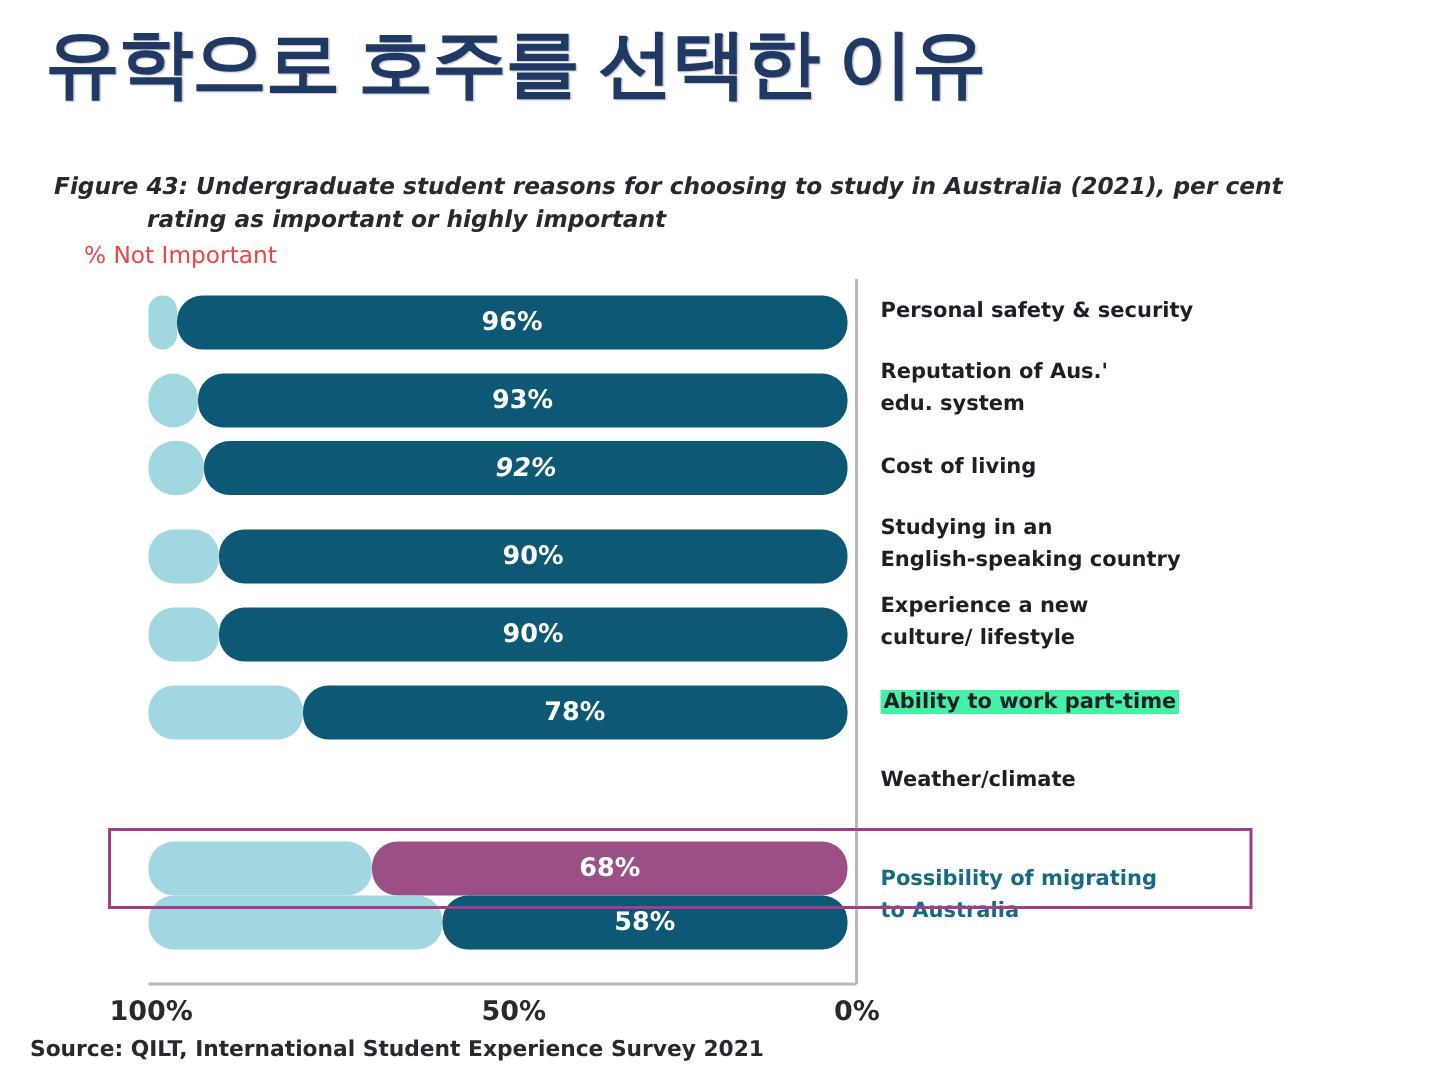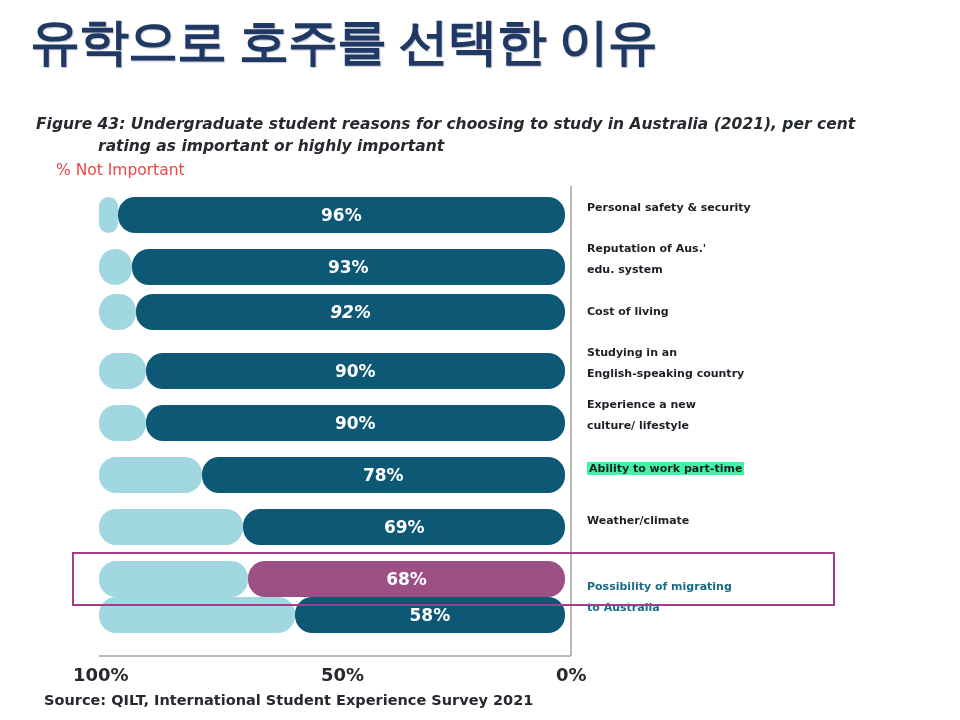--- a/index.html
+++ b/index.html
@@ -122,21 +122,21 @@
     font-size: 17px;
     font-weight: bold;
     font-family: "DejaVu Sans", sans-serif;
   }
 
   
   .cat-label {
     position: absolute;
     left: 587px;
     font-family: "DejaVu Sans", sans-serif;
-    font-size: 11px;
+    font-size: 14px;
     font-weight: bold;
     color: #1B1F26;
     line-height: 21px;
     white-space: pre-line;
   }
   .cat-label.teal { color: #176A86; margin-top: 24px; }
   .cat-label .hl {
     background: #45F2A5;
     padding: 0 2px;
     text-align: right;
@@ -169,21 +169,21 @@
     font-weight: bold;
     color: #26292E;
   }
   .tick-100 { left: 73px; }
   .tick-50  { left: 321px; }
   .tick-0   { left: 556px; }
 
   
   .source {
     position: absolute;
-    left: 44px;
+    left: 20px;
     top: 692px;
     font-family: "DejaVu Sans", sans-serif;
     font-size: 14.5px;
     font-weight: bold;
     color: #26292E;
   }
 </style>
 </head>
 <body>
 
@@ -232,26 +232,20 @@
         <div class="row" style="top: 215px;">
           <div class="seg seg-light" style="width: 46.6px;"></div>
           <div class="seg seg-main" style="width: 419.4px;">
             <div class="seg-value">90%</div>
           </div>
         </div>
         <div class="row" style="top: 267px;">
           <div class="seg seg-light" style="width: 102.52px;"></div>
           <div class="seg seg-main" style="width: 363.48px;">
             <div class="seg-value">78%</div>
-          </div>
-        </div>
-        <div class="row" style="top: 319px;">
-          <div class="seg seg-light" style="width: 144.46px;"></div>
-          <div class="seg seg-main" style="width: 321.54px;">
-            <div class="seg-value">69%</div>
           </div>
         </div>
         <div class="row" style="top: 371px;">
           <div class="seg seg-light" style="width: 149.12px;"></div>
           <div class="seg seg-main highlight" style="width: 316.88px;">
             <div class="seg-value">68%</div>
           </div>
         </div>
         <div class="row" style="top: 407px;">
           <div class="seg seg-light" style="width: 195.72px;"></div>

